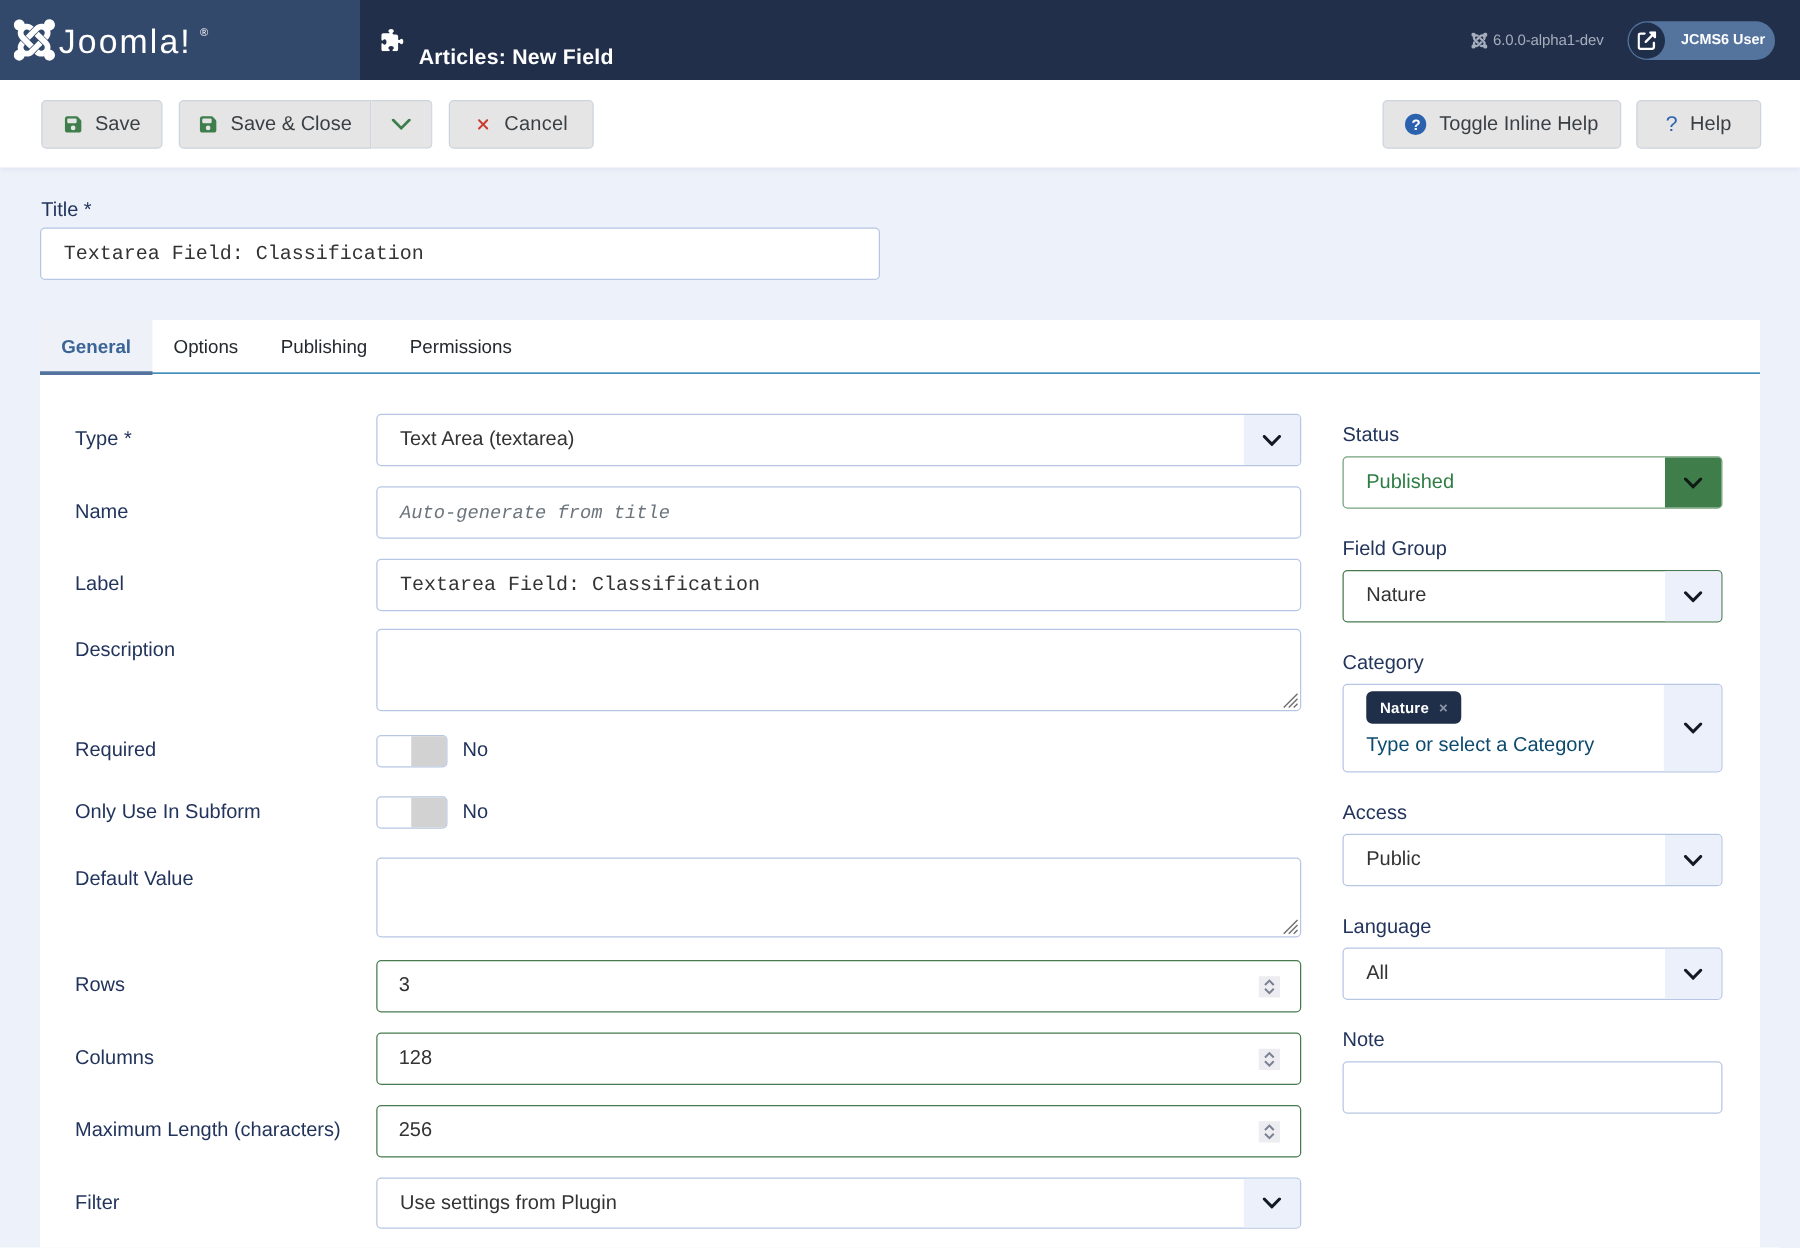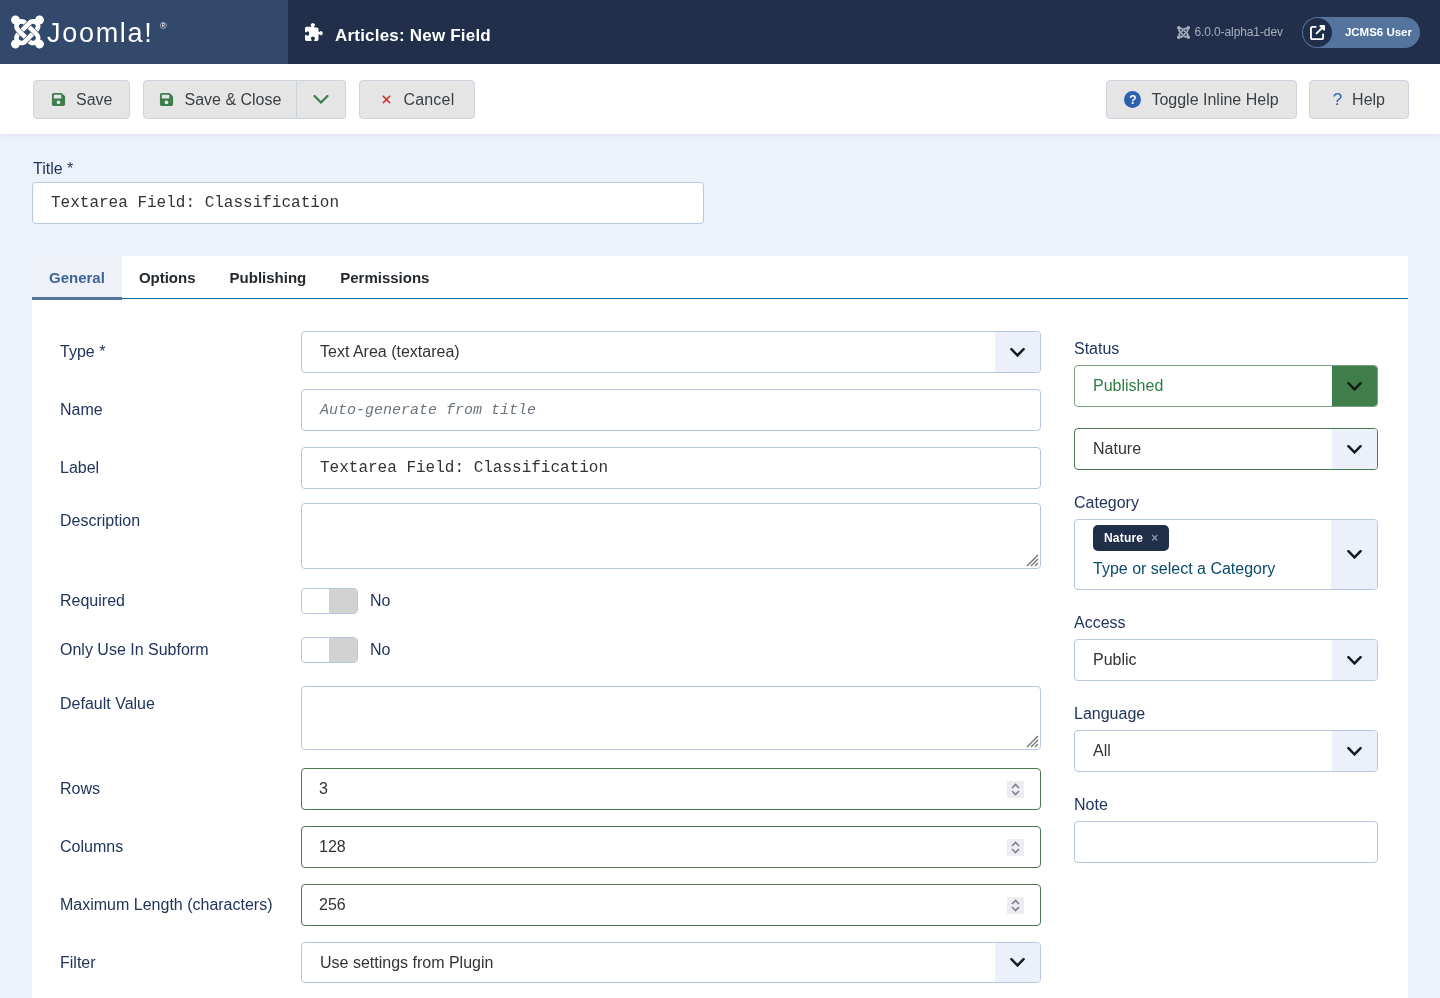--- a/index.html
+++ b/index.html
@@ -5,21 +5,21 @@
 <style>
 * { margin:0; padding:0; box-sizing:border-box; }
 html,body { width:1440px; height:998px; overflow:hidden; }
 body { font-family:"Liberation Sans", sans-serif; background:#edf1fa; color:#333; font-size:16px; }
 
 
 .topbar { display:flex; height:64px;justify-content:flex-end; }
 .logo-area { width:288px; background:#33496c; display:flex; align-items:center; padding-left:11px; }
 .titlebar { flex:1; background:#212f4a; display:flex; align-items:center; padding-left:17px; }
 .puzzle { width:18px; height:18px; display:inline-block; }
-.page-title { color:#fff; font-size:17px; font-weight:700; margin-left:12px; letter-spacing:.2px; position:relative; top:4px; }
+.page-title { color:#fff; font-size:17px; font-weight:700; margin-left:12px; letter-spacing:.2px; position:relative; top:14px; }
 .top-right { margin-left:auto; display:flex; align-items:center; }
 .version { color:#a6aebd; font-size:12px; letter-spacing:-0.1px; display:flex; align-items:center; gap:4px; position:relative; left:5px; }
 .userpill { margin-left:24px; margin-right:20px; background:#54749e; border-radius:16px; height:31px; display:flex; align-items:center; padding-right:8px; }
 .userpill .circ { width:29px; height:29px; margin:1px; border-radius:50%; background:#1f2e49; display:flex; align-items:center; justify-content:center; }
 .userpill .uname { color:#fff; font-size:11.5px; font-weight:700; margin-left:12px; padding-right:0; letter-spacing:0; }
 
 
 .toolbar { height:70px; background:#fff; display:flex; align-items:flex-start; padding:16px 31px 0 33px; box-shadow:0 2px 5px rgba(100,120,160,0.10); position:relative; z-index:2; }
 .btn { height:39px; background:#e5e5e5; border:1px solid #ccd4de; border-radius:4px; display:inline-flex; align-items:center; padding:0 17px; font-size:16px; color:#3a3f44; font-family:Liberation Sans, sans-serif; }
 .btn .ic { margin-right:10px; display:inline-flex; }
@@ -36,21 +36,21 @@
 .content { padding:0 32px; }
 .field-label { color:#22345c; font-size:16px; line-height:24px; }
 .title-group { margin-top:23px; }
 .title-group .field-label { margin-bottom:1px; margin-left:1px; }
 .input { background:#fff; border:1px solid #b6c6e3; border-radius:4px; height:42px; display:flex; align-items:center; padding-left:18px; color:#333;font-family:Liberation Mono, monospace; }
 .title-input { width:672px; }
 
 
 .card { margin-top:32px; background:#fff; min-height:720px; }
 .tabs { display:flex; height:43px; border-bottom:1px solid #0369a1; }
-.tab { padding:0 17px; display:flex; align-items:center; font-size:15px; color:#24292e; position:relative;font-weight:bold; }
+.tab { padding:0 17px; display:flex; align-items:center; font-size:15px; color:#24292e; position:relative; }
 .tab.active { background:#eef2f8; color:#3c6496; font-weight:700; }
 .tab.active:after { content:""; position:absolute; left:0; right:0; bottom:-2px; height:3px; background:#54749e; }
 
 .form-wrap { display:flex; padding:32px 30px 40px 28px; }
 .col-left { width:981px; }
 .col-right { width:304px; margin-left:33px; padding-top:6px; }
 
 .row { display:flex; align-items:center; }
 .row.top { align-items:flex-start; }
 .row.top .lbl { margin-top:6px; }
@@ -304,20 +304,21 @@
       <div class="col-right">
         <div class="rgroup">
           <div class="field-label">Status</div>
           <div class="sel status">Published<span class="chev">
                 <svg width="15" height="9" viewBox="0 0 15 9">
                   <path d="M1.4 1.2 L7.5 7.4 L13.6 1.2" fill="none" stroke="#101a14" stroke-width="2.5" stroke-linecap="round"></path>
                 </svg>
               </span></div>
         </div>
         <div class="rgroup">
+          <div class="field-label">Field Group</div>
           <div class="sel green">Nature<span class="chev">
                 <svg width="15" height="9" viewBox="0 0 15 9">
                   <path d="M1.4 1.2 L7.5 7.4 L13.6 1.2" fill="none" stroke="#131a24" stroke-width="2.5" stroke-linecap="round"></path>
                 </svg>
               </span></div>
         </div>
         <div class="rgroup">
           <div class="field-label">Category</div>
           <div class="catbox">
             <span class="cattag">Nature<span class="x">×</span></span>

